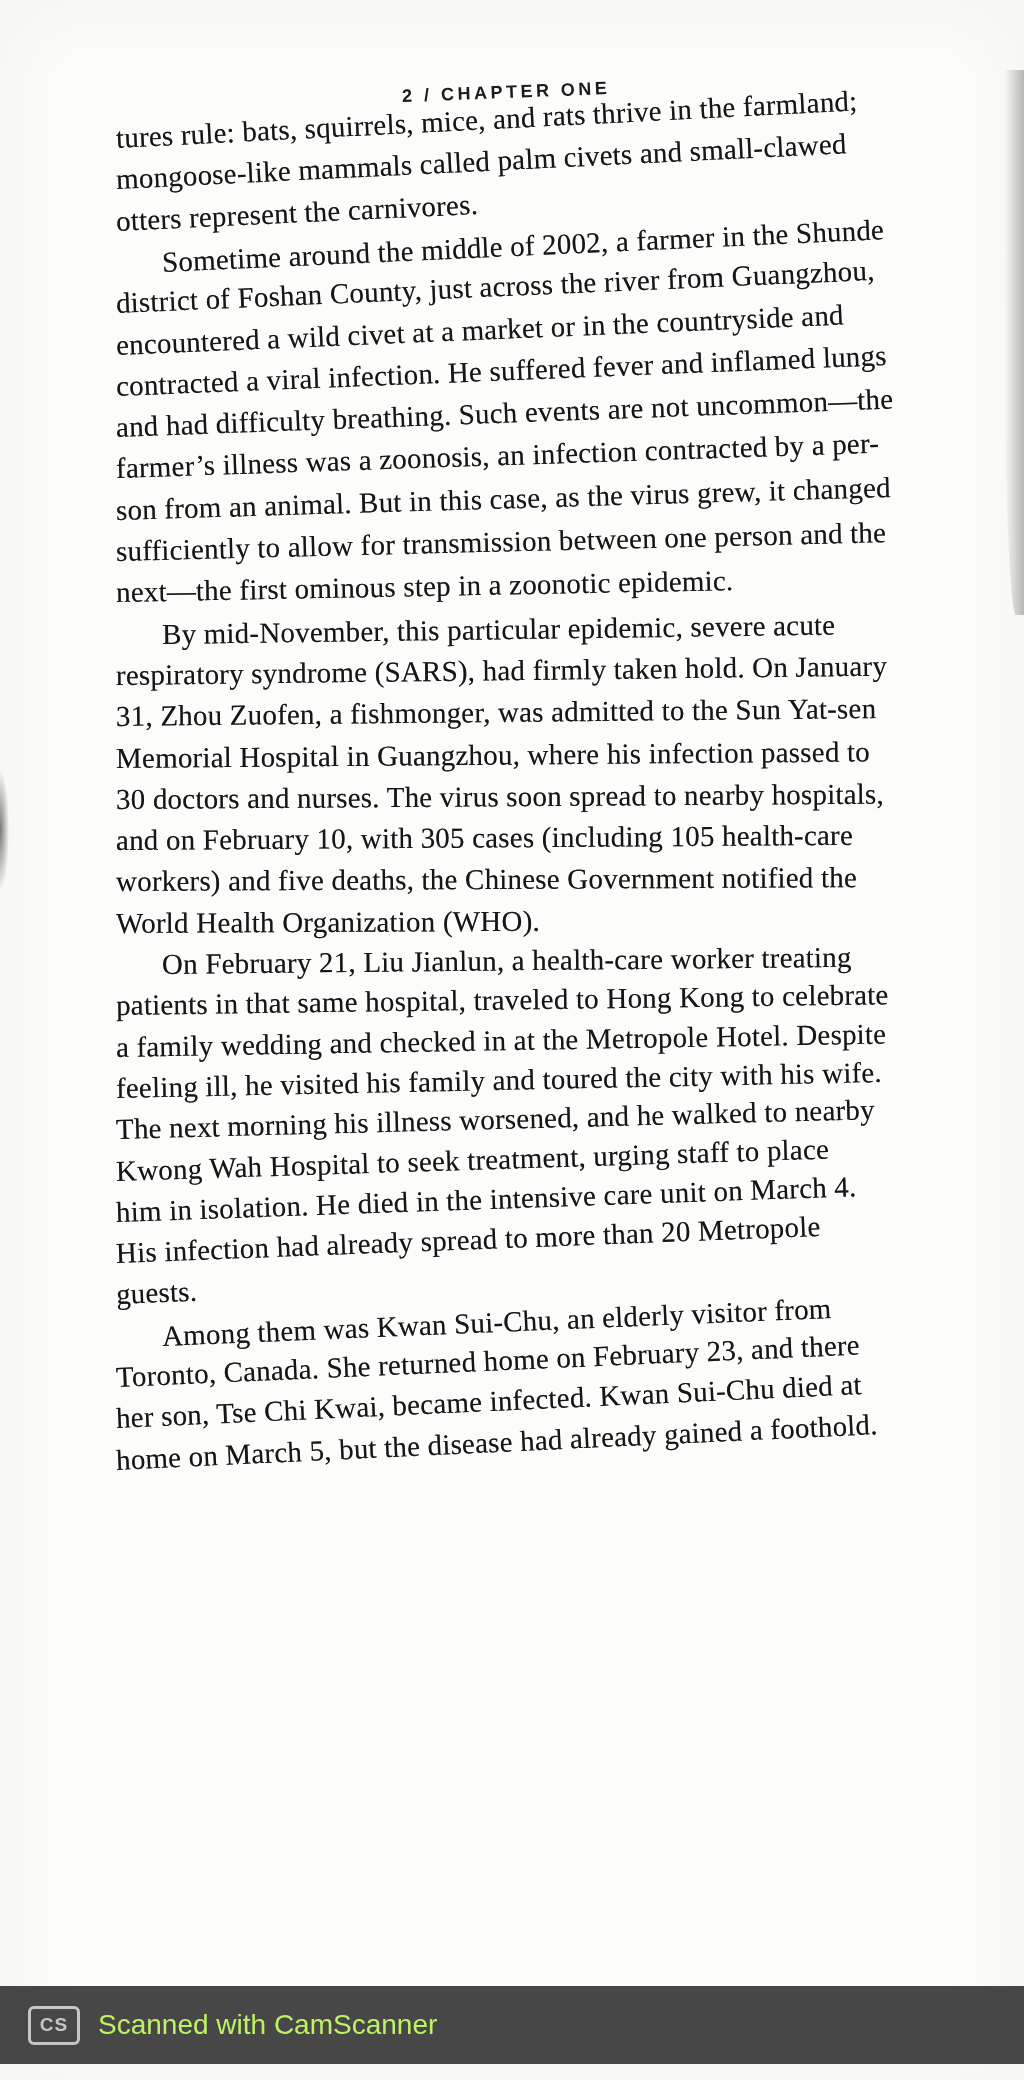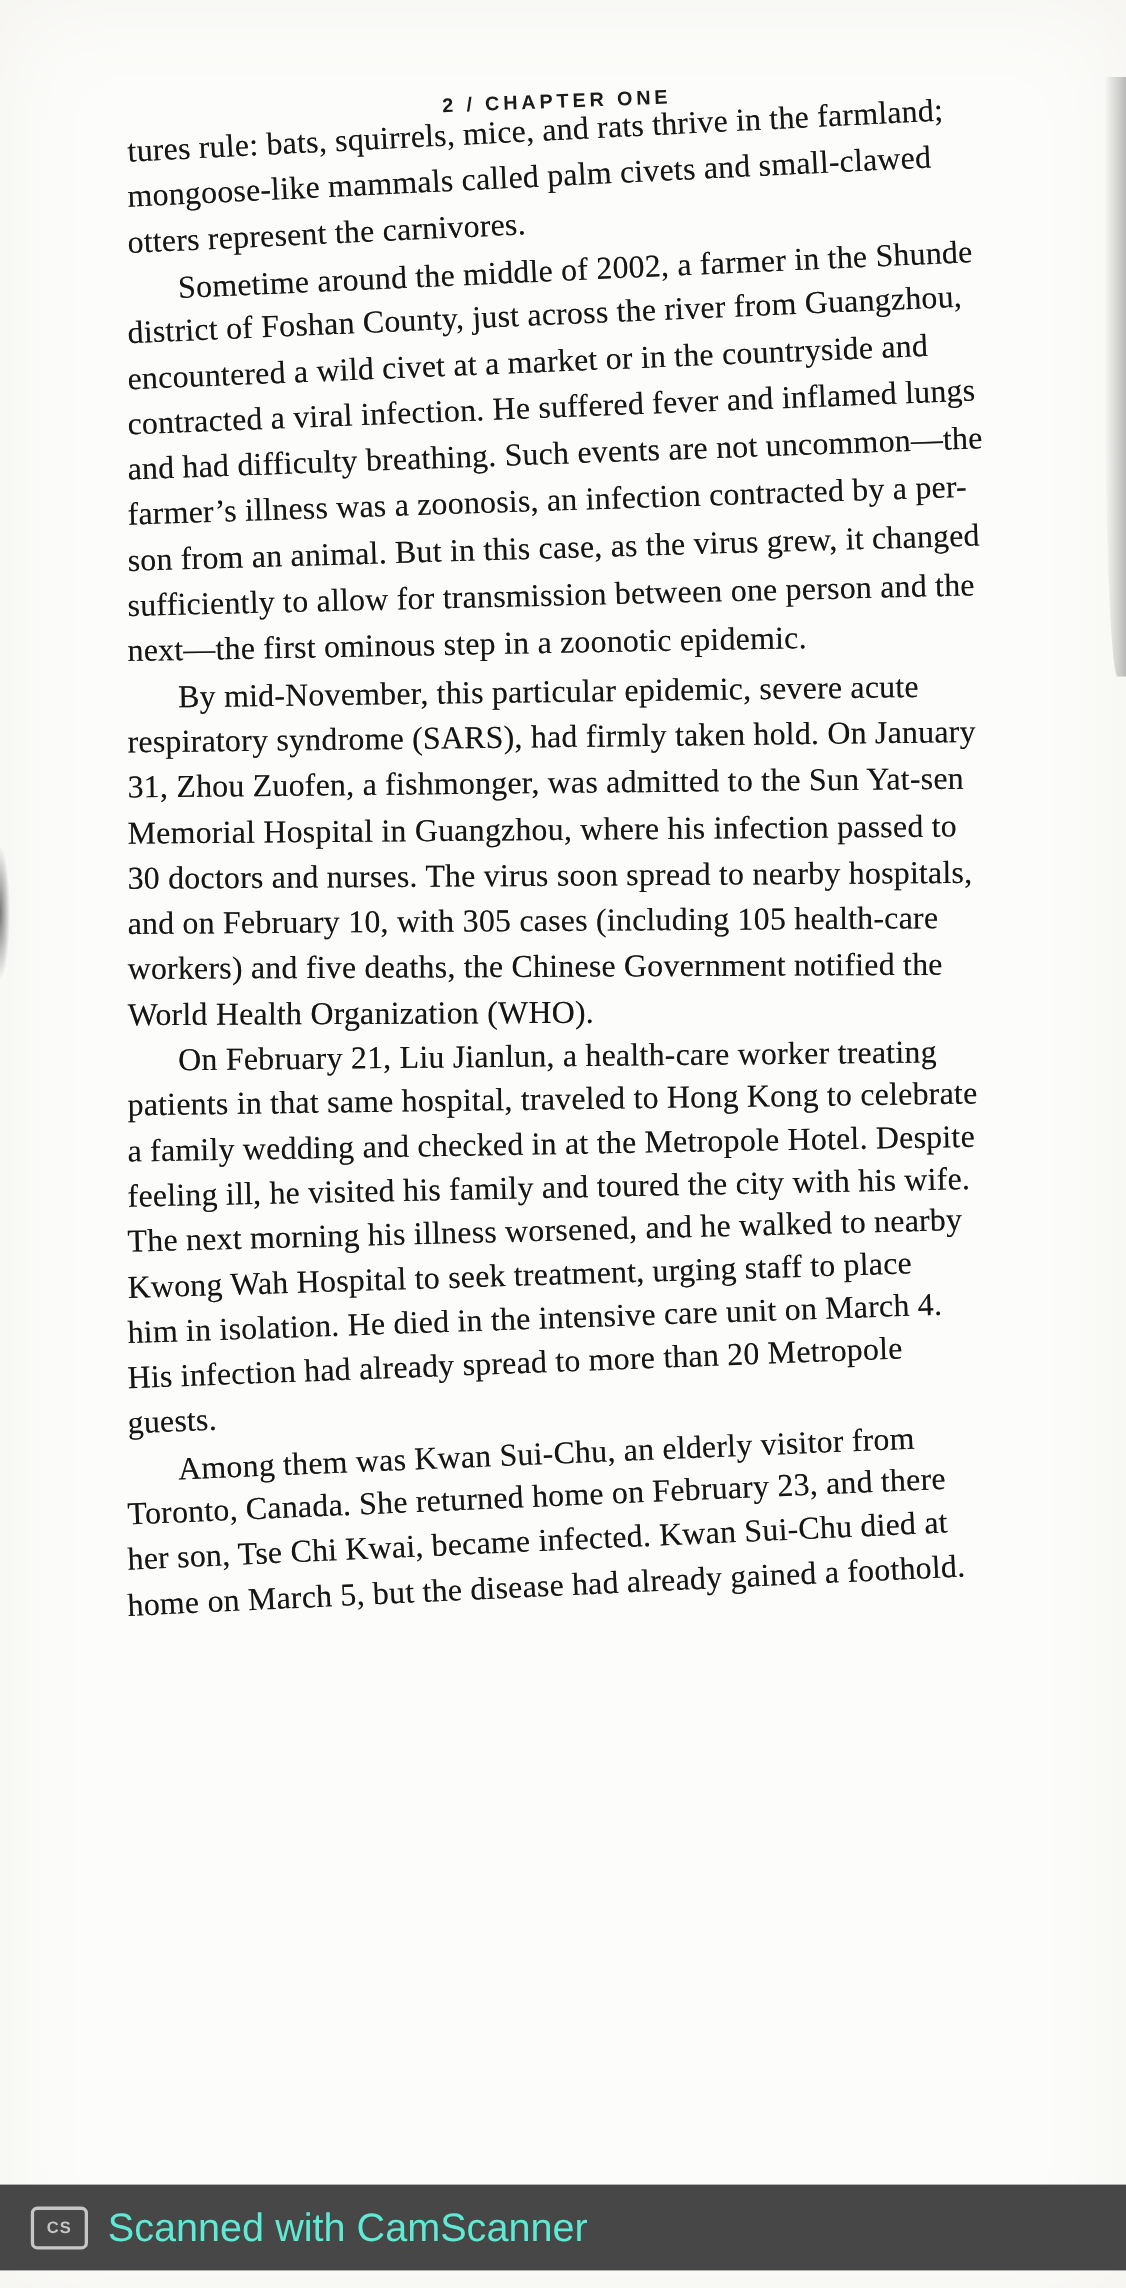--- a/index.html
+++ b/index.html
@@ -61,27 +61,27 @@
   .cs-badge{
     display:inline-flex;
     align-items:center;
     justify-content:center;
     width:46px;height:33px;
     border:3px solid #c6c6c6;
     border-radius:6px;
     color:#c6c6c6;
     font-family:"Liberation Sans", sans-serif;
     font-weight:bold;
-    font-size:15px;
+    font-size:19px;
     letter-spacing:1px;
   }
   .cs-text{
-    color:#5eead4;
+    color:#bef264;
     font-family:"Liberation Sans", sans-serif;
-    font-size:36px;
+    font-size:28px;
   }
 </style>
 </head>
 <body>
 
 <div class="scan-page">
   <div class="page-header">2 / CHAPTER ONE</div>
   <div class="text-area" id="text-area">
       <div class="line" style="left: 116px; top: 122px; transform: rotate(-2.9deg);">tures rule: bats, squirrels, mice, and rats thrive in the farmland;</div>
       <div class="line" style="left: 116px; top: 163.3px; transform: rotate(-2.8deg);">mongoose-like mammals called palm civets and small-clawed</div>

